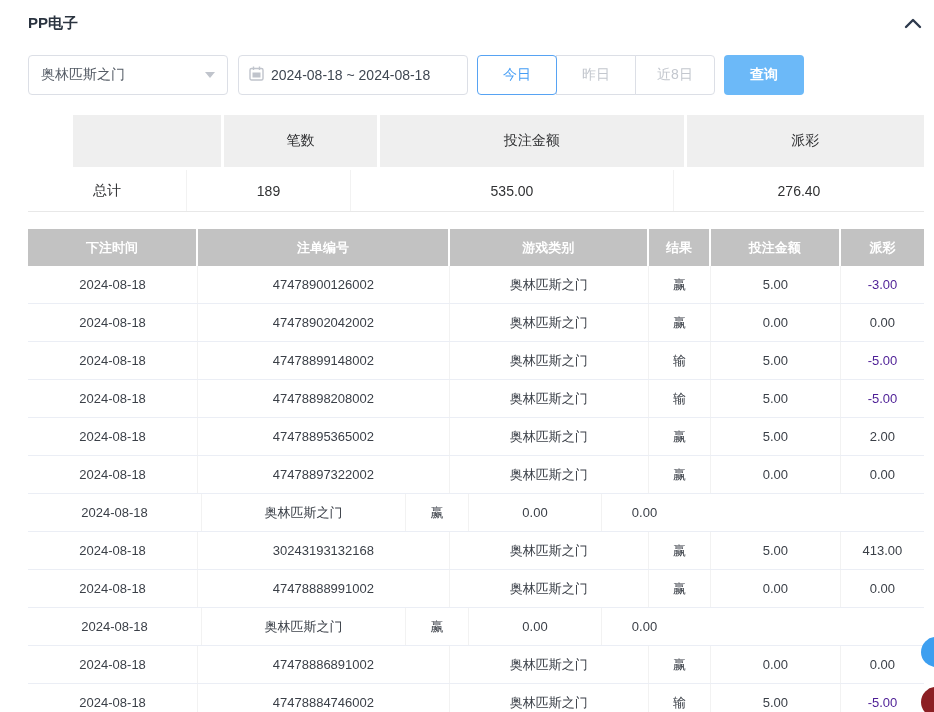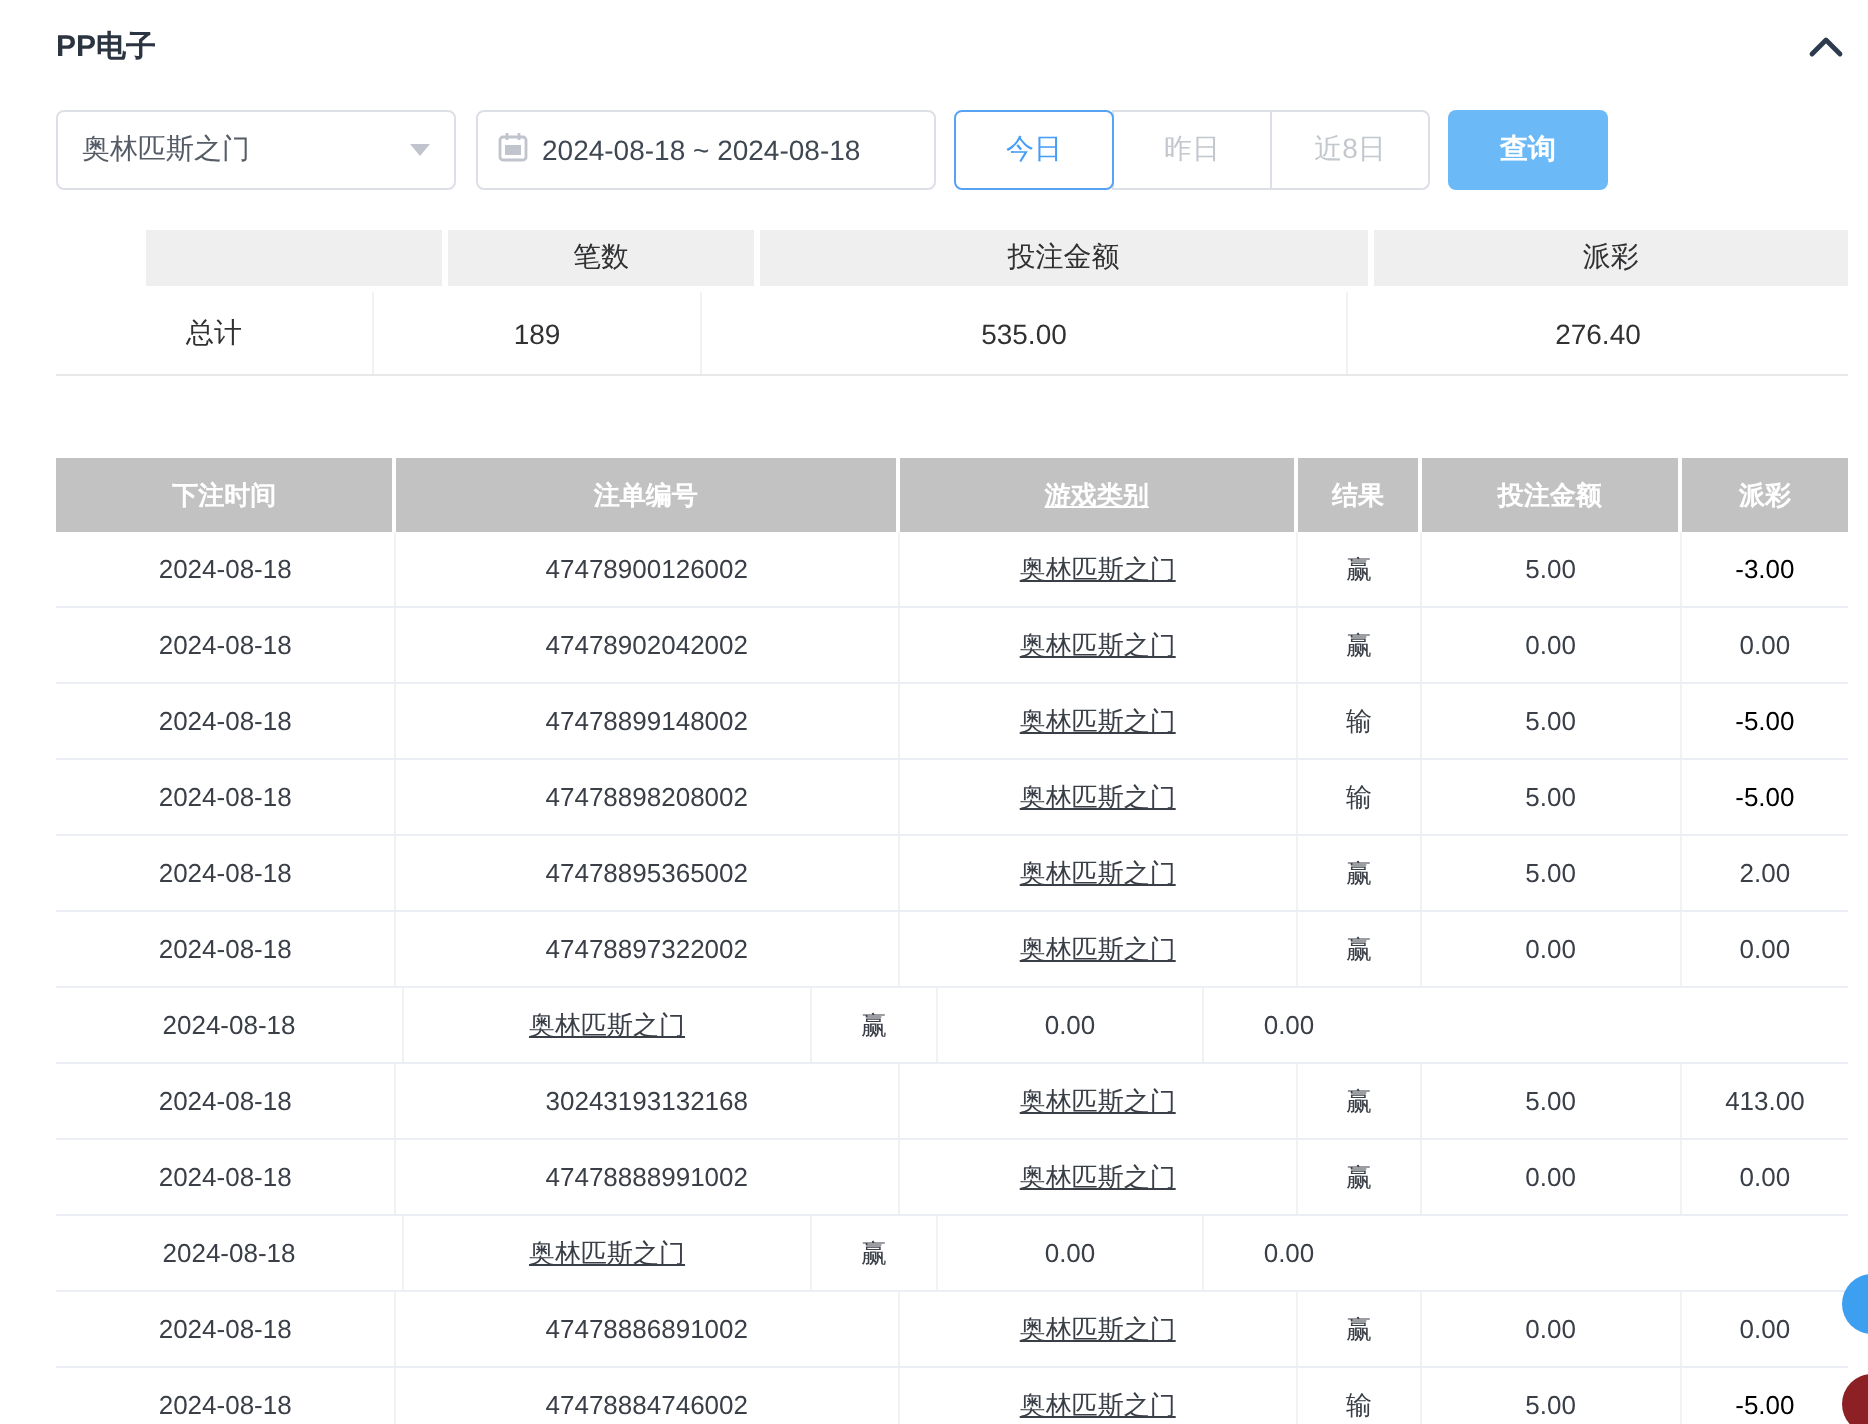--- a/index.html
+++ b/index.html
@@ -60,21 +60,21 @@
   }
   .query-btn {
     margin-left: 9px; width: 80px; height: 40px;
     background: #6cb9f8; color: #fff; border: none; border-radius: 4px;
     font-size: 14px; font-weight: bold; cursor: pointer;
     font-family: inherit;
   }
 
   
   .summary { position: absolute; top: 115px; left: 28px; width: 896px; font-size: 14px; }
-  .summary .hrow { display: flex; height: 28px; margin-left: 45px; }
+  .summary .hrow { display: flex; height: 52px; margin-left: 45px; }
   .summary .hcell {
     background: #efefef; display: flex; align-items: center; justify-content: center;
     color: #303133; border-right: 3px solid #fff;
   }
   .summary .hcell:last-child { border-right: none; }
   .summary .spacer { height: 3px; background: #fff; }
   .summary .brow { display: flex; height: 42px; border-bottom: 1px solid #e8e8e8; }
   .summary .bcell {
     background: #fff; display: flex; align-items: center; justify-content: center;
     color: #303133; border-right: 1px solid #f2f2f2;
@@ -90,23 +90,23 @@
     display: flex; align-items: center; justify-content: center;
     border-right: 2px solid #fff;
   }
   .records .th:last-child { border-right: none; }
   .records .tr { display: flex; height: 38px; border-bottom: 1px solid #ebeef5; }
   .records .td {
     display: flex; align-items: center; justify-content: center;
     color: #3a3f47; border-right: 1px solid #f2f2f2; background: #fff;
   }
   .records .td:last-child { border-right: none; }
-  .records .td.neg { color: #000000; }
+  .records .td.neg { color: #4c1d95; }
   .records .partial { height: 10px; border-bottom: none; overflow: hidden; }
-  .c0 { width: 174px; } .c1 { width: 257px; } .c2 { width: 204px; text-decoration: underline; }
+  .c0 { width: 174px; } .c1 { width: 257px; } .c2 { width: 204px; }
   .c3 { width: 63px; }  .c4 { width: 133px; } .c5 { width: 85px; }
 
   
   .float-btn {
     position: absolute; left: 921px; width: 30px; height: 30px;
     border-radius: 50%; border: none; cursor: pointer;
   }
   .float-btn.blue { top: 637px; background: #3d9ff0; }
   .float-btn.red  { top: 687px; background: #8c2024; }
 </style>

